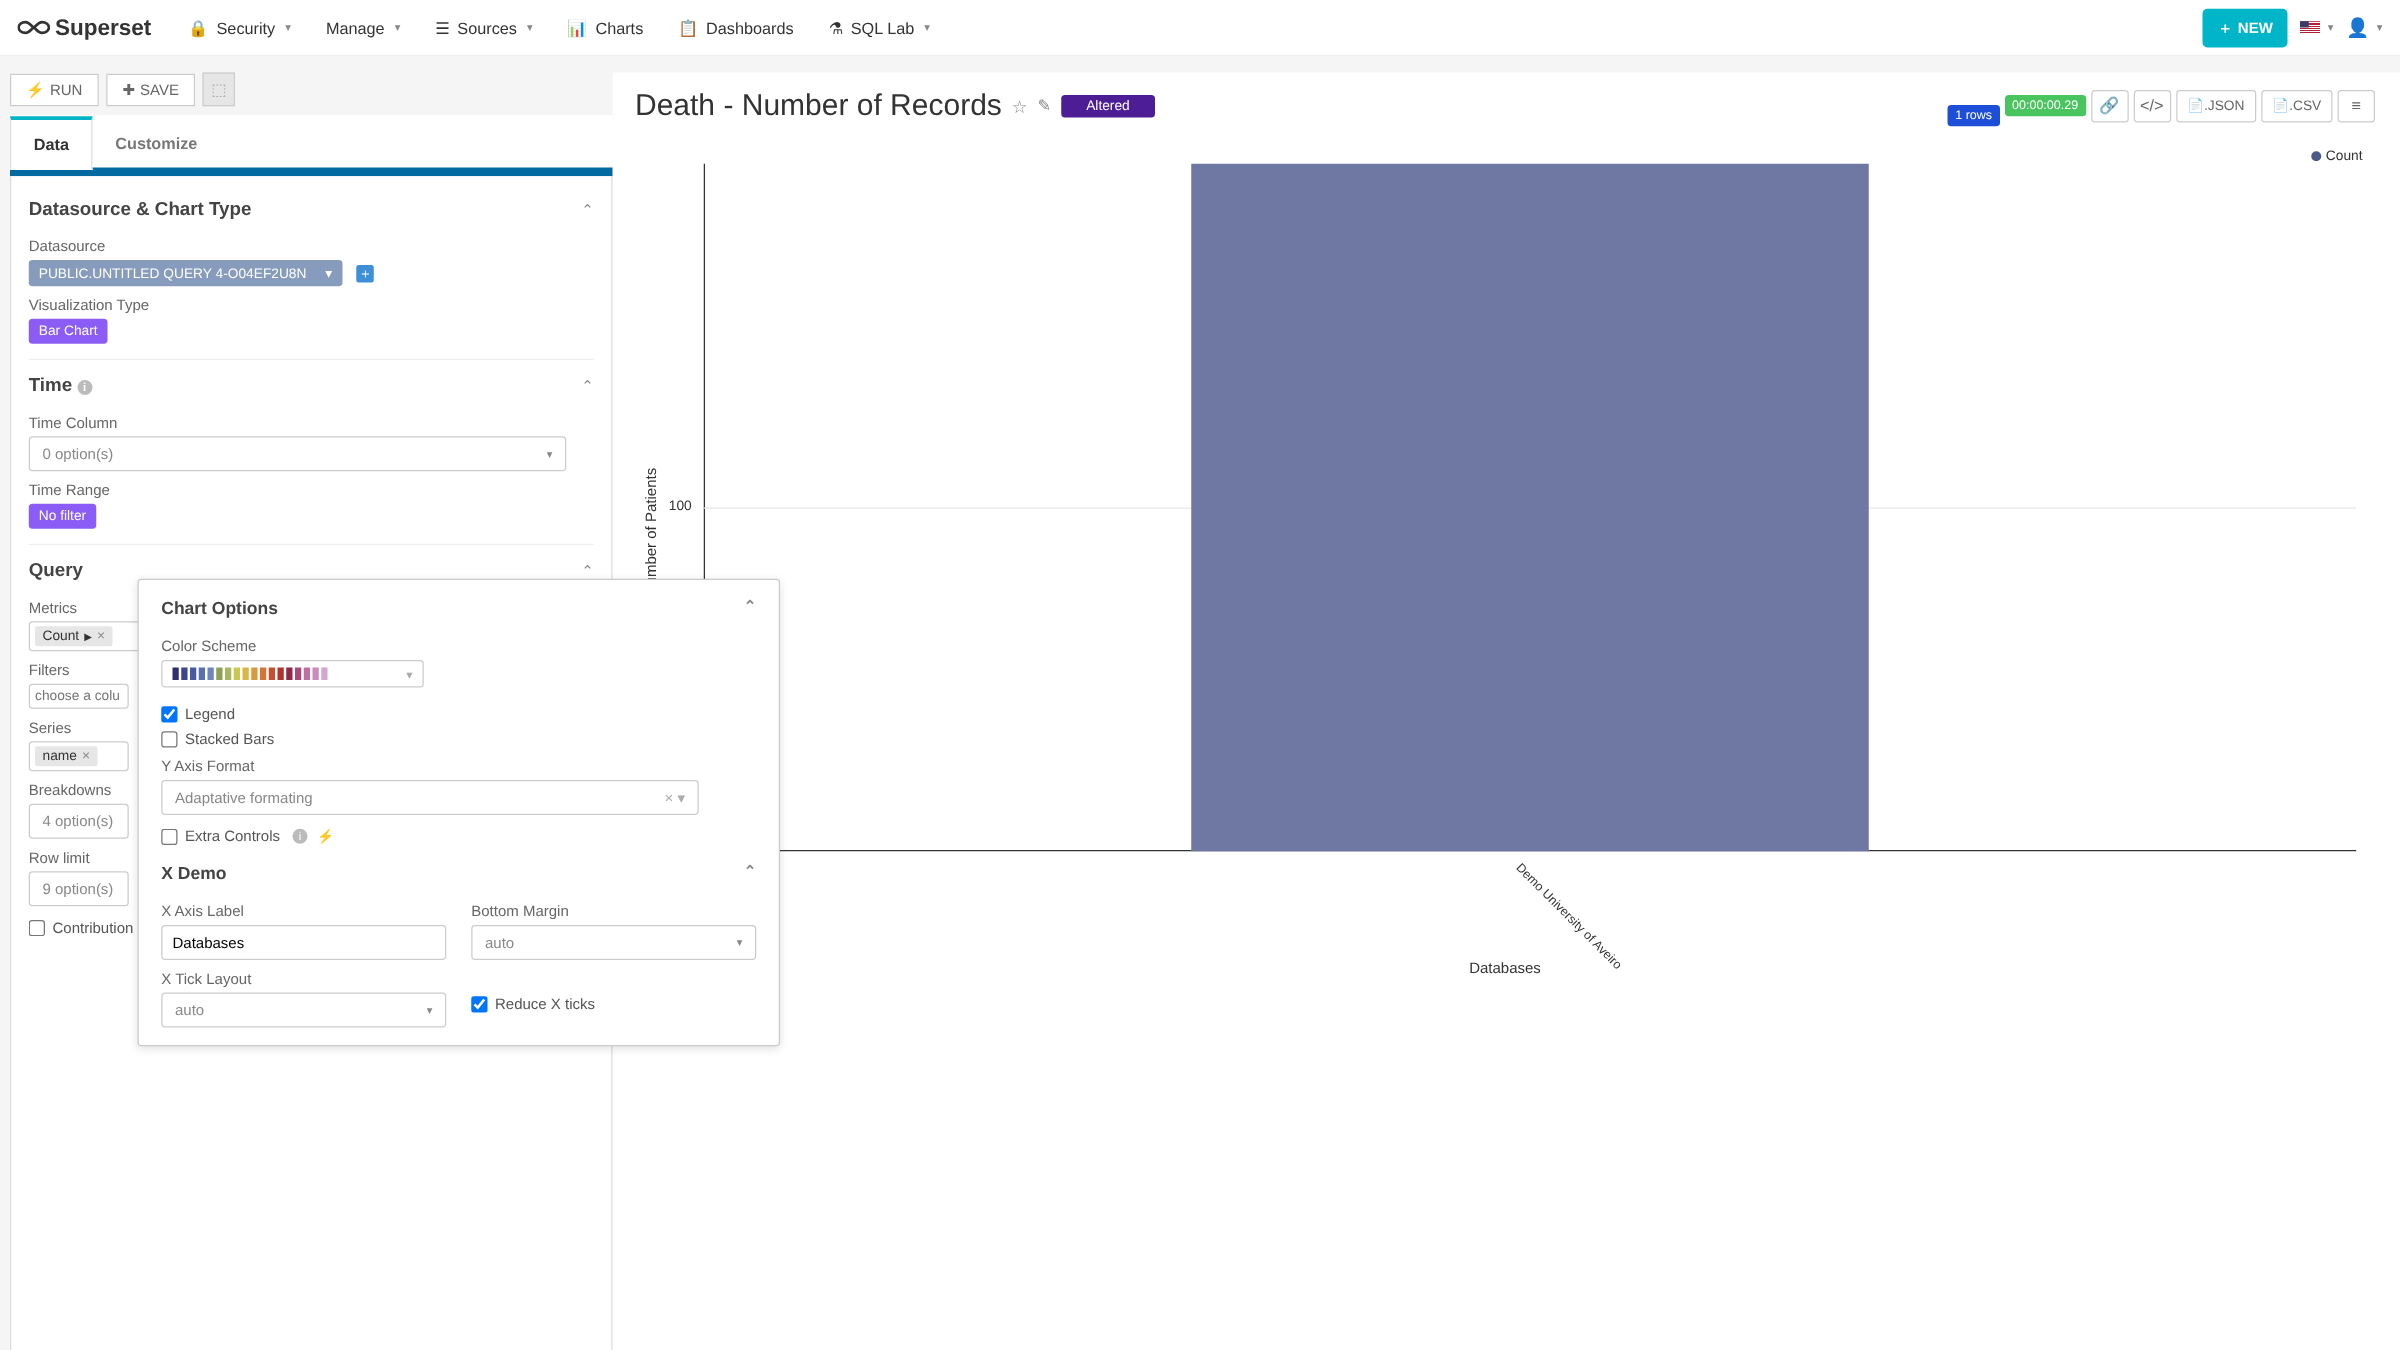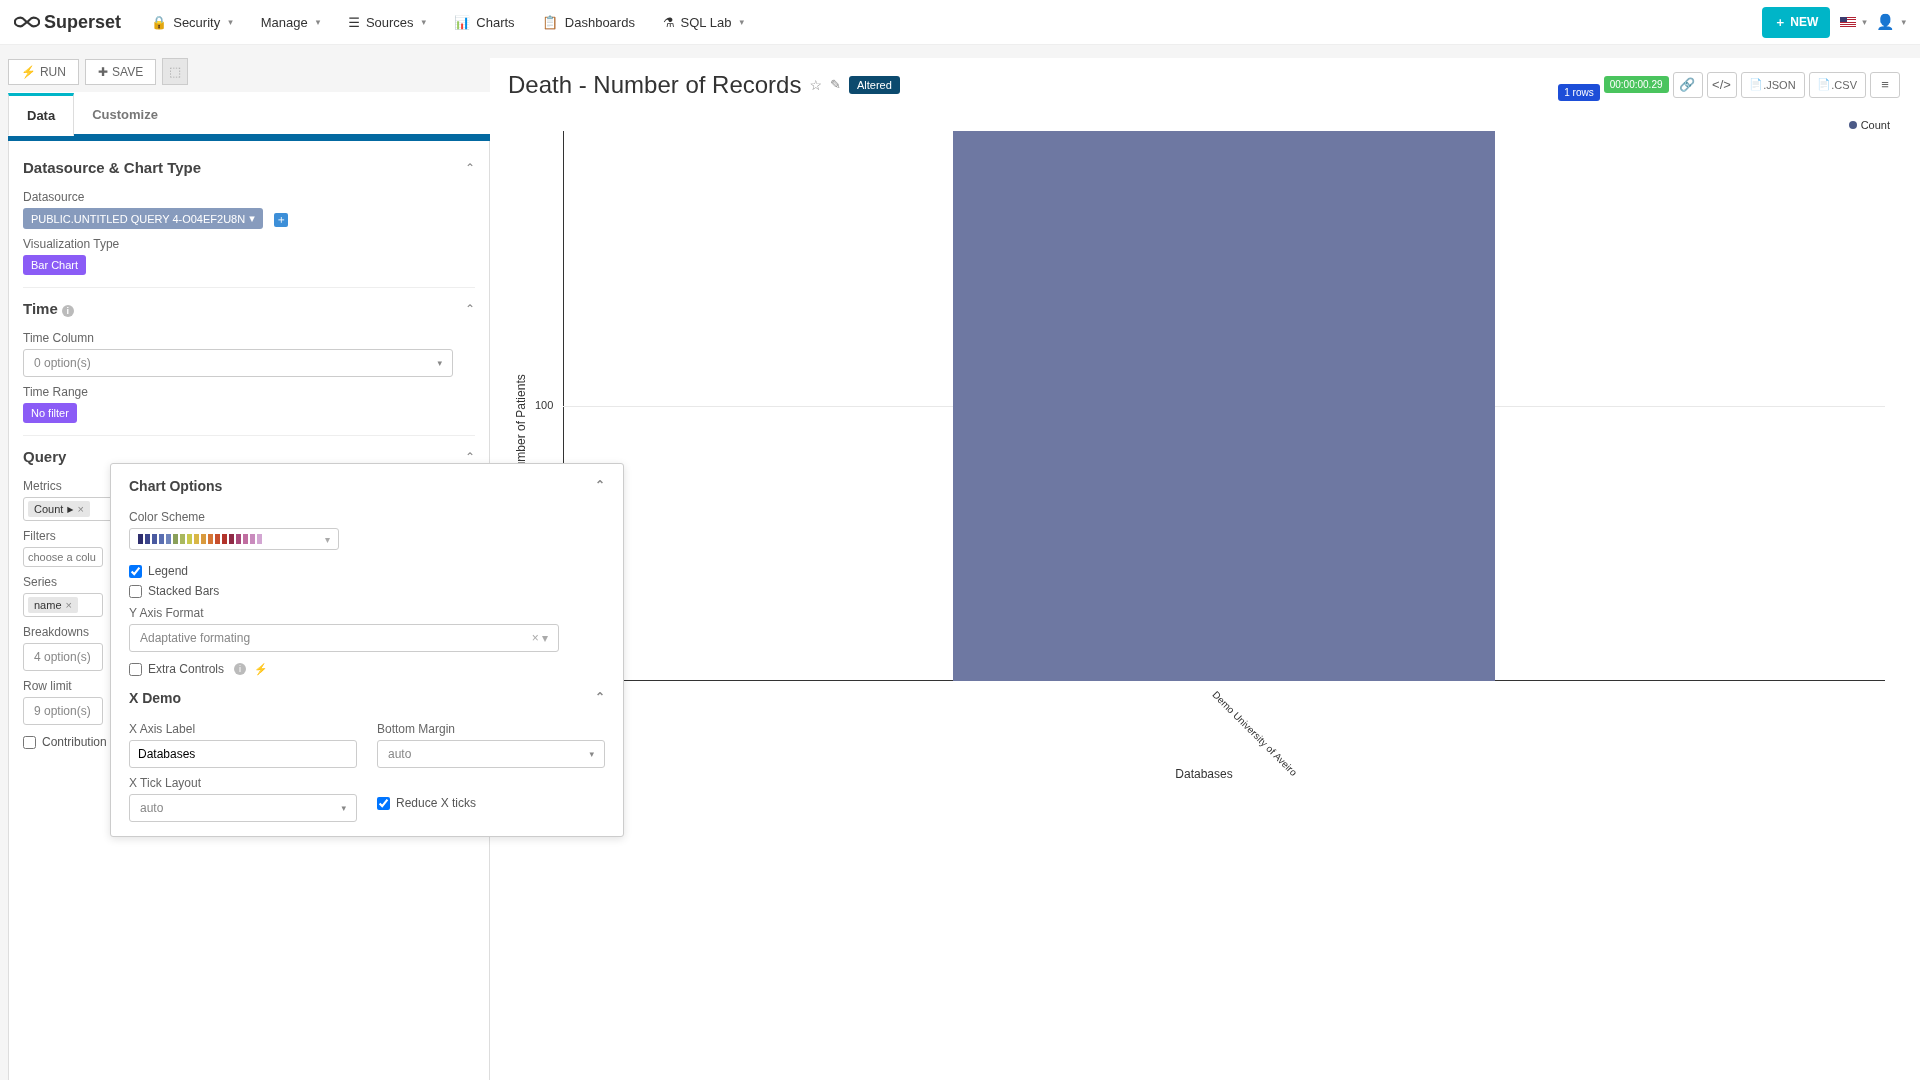--- a/index.html
+++ b/index.html
@@ -35,21 +35,21 @@
 .tab.active { color: #333; border-top: 3px solid #00b5c8; background:#f5f5f5; border-left:1px solid #ddd; border-right:1px solid #ddd; position:relative; top:1px; background:#fff; border-bottom:1px solid #fff; margin-bottom:-1px;}
 
 .panel-body { background: #fff; border: 1px solid #ddd; border-top:none; padding: 10px 14px 200px; height: 100%; overflow: visible; }
 
 .section-head { display: flex; justify-content: space-between; align-items: center; padding: 8px 0 6px; cursor: pointer; }
 .section-head h3 { font-size: 15px; font-weight: 600; color: #444; }
 .chev { color:#888; font-size:12px; }
 .info-dot { width:12px; height:12px; border-radius:50%; background:#bbb; color:#fff; font-size:9px; display:inline-flex; align-items:center; justify-content:center; margin-left:4px;}
 
 .field-label { font-size: 12px; color: #666; margin: 8px 0 4px; }
-.pill { display: inline-flex; align-items: flex-end; background: #879bbd; color: #fff; font-size: 11px; padding: 4px 8px; border-radius: 3px; gap:4px; cursor:pointer; }
+.pill { display: inline-flex; align-items: flex-end; background: #879bbd; color: #fff; font-size: 11px; padding: 4px 8px; border-radius: 3px; gap:15px; cursor:pointer; }
 .pill-plus { color:#444; font-size:14px; margin-left:8px; cursor:pointer; background:#3d8fd8; width:14px; height:14px; display:inline-flex; align-items:center; justify-content:center; color:#fff; font-size:11px; border-radius:2px;}
 .pill-grey { background:#8b5cf6; }
 
 .select-box { border:1px solid #ccc; border-radius:3px; padding:6px 10px; font-size:12px; color:#888; background:#fff; display:flex; justify-content:space-between; align-items:center; cursor:pointer; width:100%; max-width:430px; }
 
 .tag-box { border:1px solid #ccc; border-radius:3px; padding:3px 4px; display:inline-flex; align-items:center; gap:4px; background:#fff; min-width:80px; }
 .tag { background:#e6e6e6; padding:2px 6px; border-radius:2px; font-size:11px; display:flex; gap:4px; align-items:center; }
 .tag .x { color:#888; cursor:pointer; }
 
 .sep { height:1px; background:#eee; margin:12px 0 4px; }
@@ -66,21 +66,21 @@
 .palette span { width:5px; height:10px; display:inline-block; }
 .float-panel .input-txt { border:1px solid #ccc; border-radius:3px; padding:6px 8px; font-size:12px; width:100%; }
 .lightning { color:#aaa; font-size:11px; margin-left:2px;}
 
 
 .right-panel { flex:1; background:#fff; padding: 10px 20px 0 18px; overflow:hidden; }
 .chart-head { display:flex; align-items:center; gap:8px; }
 .chart-title { font-size:24px; font-weight:400; color:#333; }
 .star { color:#888; font-size:14px; cursor:pointer; }
 .edit-ic { color:#888; font-size:13px; cursor:pointer; }
-.altered { background:#0c4a6e; color:#fff; padding:3px 8px; border-radius:3px; font-size:11px; }
+.altered { background:#4c1d95; color:#fff; padding:3px 20px; border-radius:3px; font-size:11px; }
 .head-right { margin-left:auto; display:flex; gap:4px; align-items:center;}
 .pill-info { background:#1d4ed8; color:#fff; font-size:10px; padding:3px 6px; border-radius:3px;margin-top:16px;}
 .pill-time { background:#4ac45e; color:#fff; font-size:10px; padding:3px 6px; border-radius:3px;}
 .ic-btn { border:1px solid #ccc; background:#fff; width:30px; height:26px; display:flex; align-items:center; justify-content:center; color:#666; font-size:13px; cursor:pointer; border-radius:3px;}
 .ic-btn.wide { width:auto; padding:0 8px; font-size:11px;}
 
 .chart-body { position: relative; margin-top: 16px; height: 640px; }
 .legend-item { position:absolute; right:10px; top:2px; font-size:11px; color:#333; display:flex; align-items:center; gap:4px;}
 .legend-dot { width:8px; height:8px; border-radius:50%; background:#4c5a87; }
 

